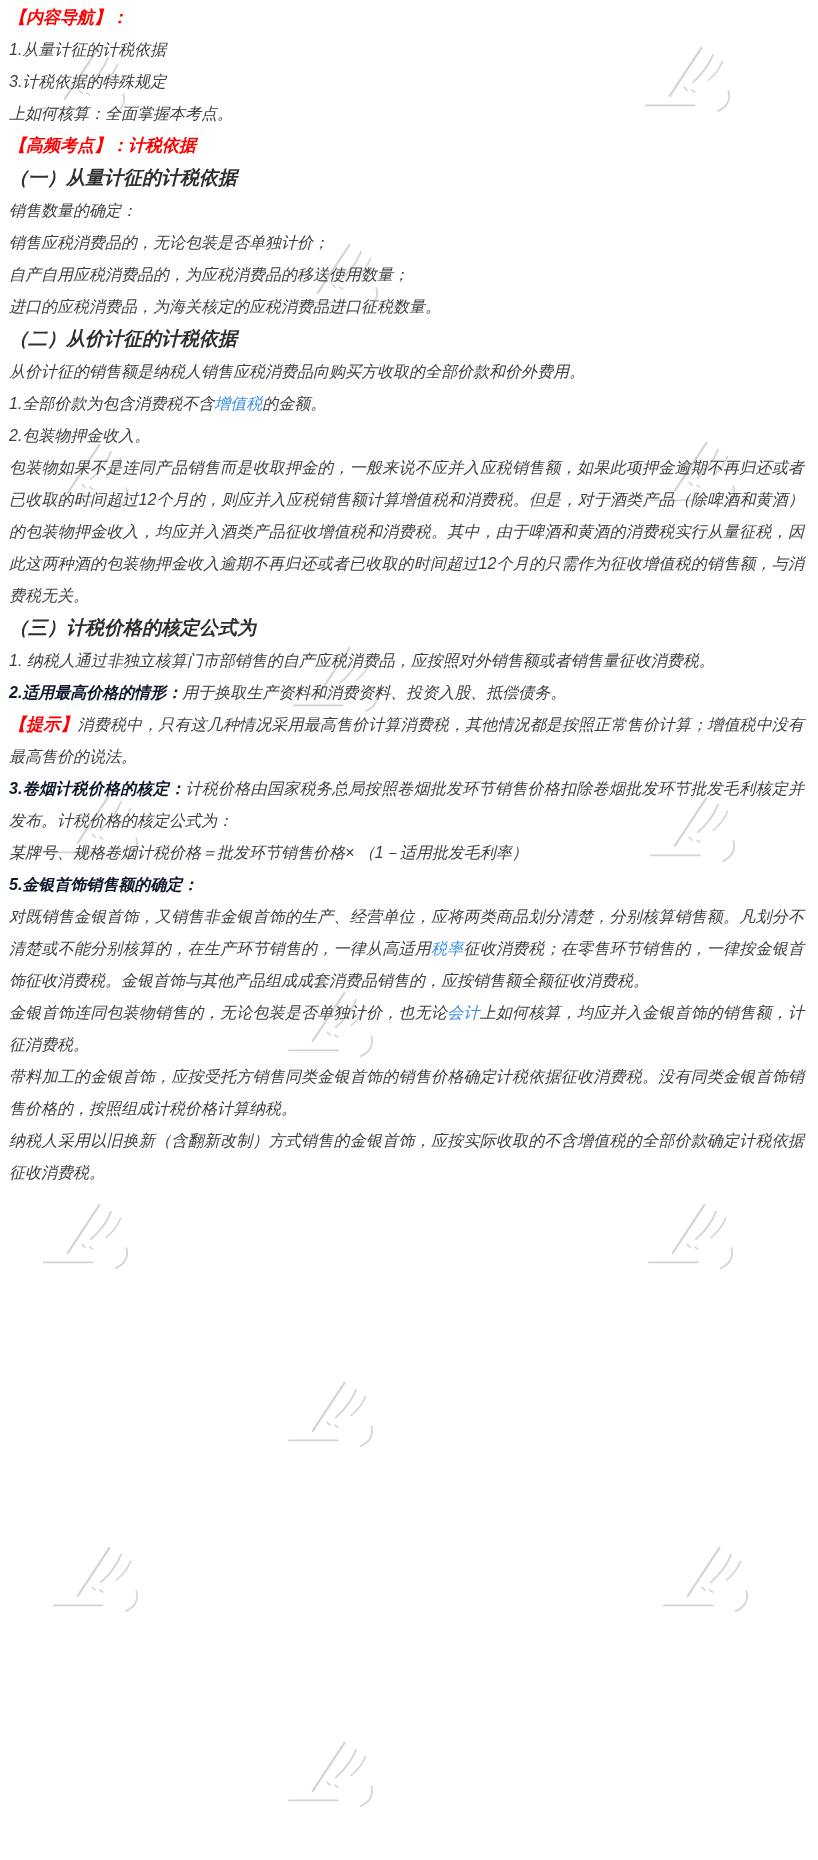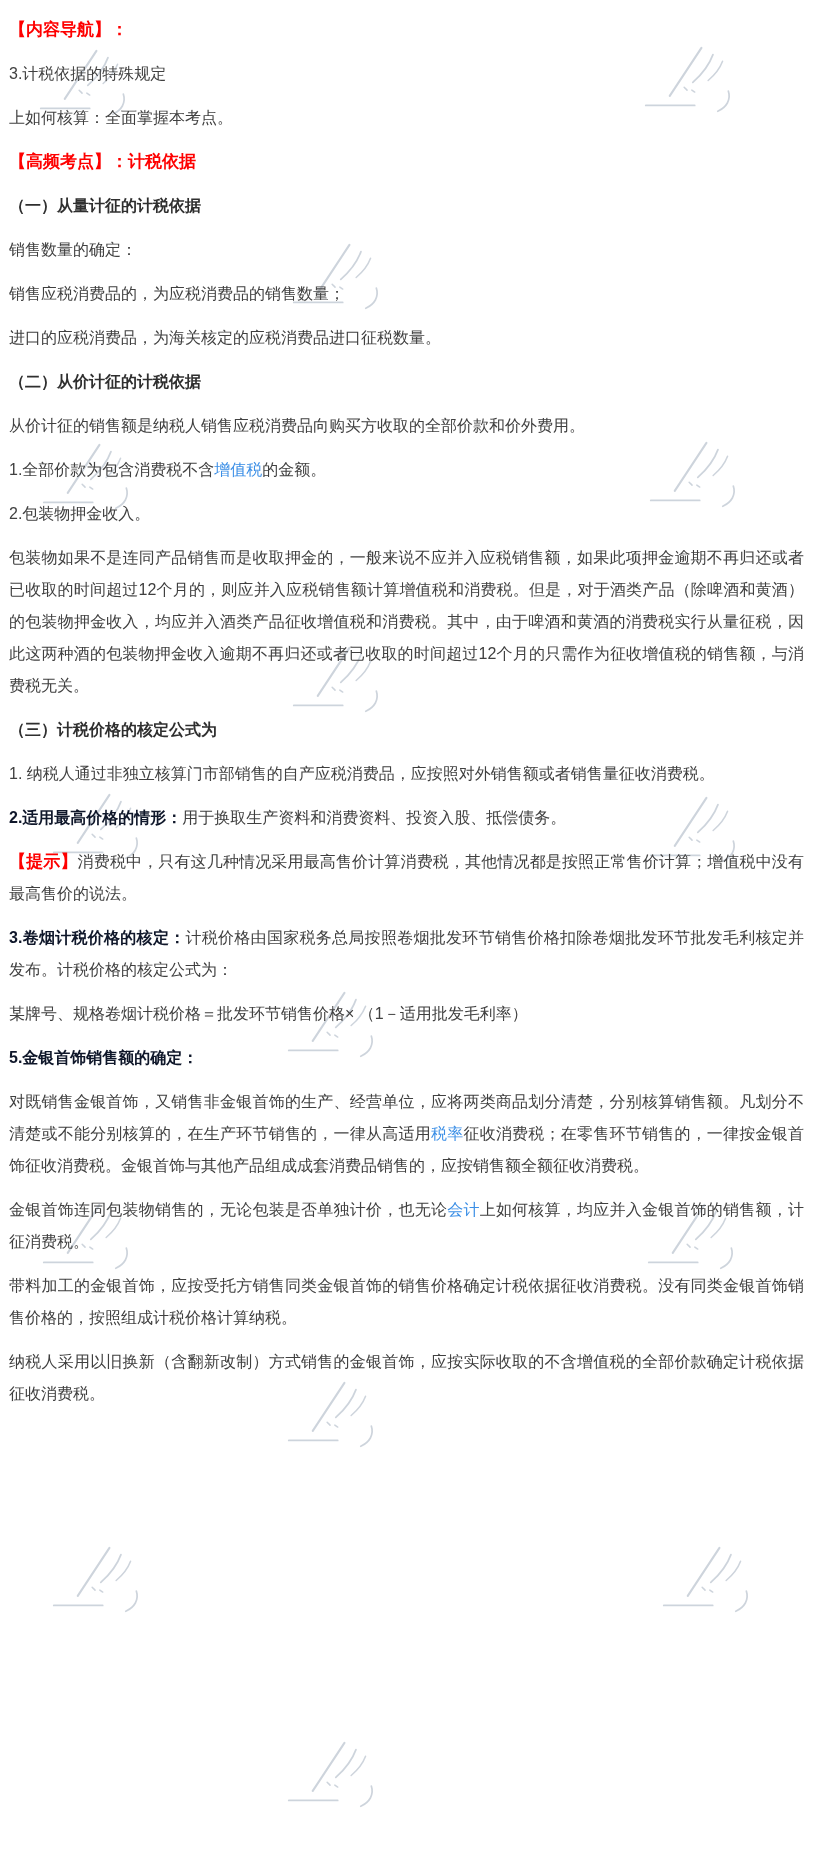--- a/index.html
+++ b/index.html
@@ -6,26 +6,26 @@
   body{
     width:818px;min-height:1860px;position:relative;overflow:hidden;
     font-family:"Liberation Sans","DejaVu Sans",sans-serif;
     font-size:16px;color:#404040;
   }
   #doc{
     position:relative;z-index:1;
     padding:2px 14px 10px 9px;
   }
   #doc p{
-    margin:12px 0;line-height:32px;
-    word-break:break-all;text-align:justify;
+    margin:0 0;line-height:32px;
+    word-break:break-all;text-align:justify;font-style:italic;
   }
   .s-normal{color:#404040;}
   .s-red{color:#fe0000;font-weight:700;font-size:17px;}
-  .s-bold{color:#2f2f2f;font-weight:700;font-size:16px;}
+  .s-bold{color:#2f2f2f;font-weight:700;font-size:19px;}
   .s-blueBold{color:#0f172a;font-weight:700;}
   .s-link{color:#3a8ee6;cursor:pointer;}
   #wm-layer{position:absolute;inset:0;z-index:0;pointer-events:none;}
   .wm{position:absolute;width:96px;height:72px;opacity:.62;}
   .wm svg{width:100%;height:100%;display:block;}
 </style>
 </head>
 <body>
 
 <div id="wm-layer">
@@ -190,26 +190,28 @@
         <path d="M86 17 C83 25 77 32 71 37" stroke-width="1.6"></path>
         <path d="M46 44 l3 3" stroke-width="1.6"></path>
         <path d="M54 47 l3 2" stroke-width="1.6"></path>
         <path d="M6 63 L57 63" stroke-width="1.8"></path>
         <path d="M92 48 C95 57 90 65 81 69" stroke-width="1.8"></path>
       </svg>
     </div>
   </div>
 <div id="doc">
     <p><span class="s-red">【内容导航】：</span></p>
+    <p><span class="s-normal">1.从量计征的计税依据</span></p>
     <p><span class="s-normal">3.计税依据的特殊规定</span></p>
     <p><span class="s-normal">上如何核算：全面掌握本考点。</span></p>
     <p><span class="s-red">【高频考点】：计税依据</span></p>
     <p><span class="s-bold">（一）从量计征的计税依据</span></p>
     <p><span class="s-normal">销售数量的确定：</span></p>
-    <p><span class="s-normal">销售应税消费品的，为应税消费品的销售数量；</span></p>
+    <p><span class="s-normal">销售应税消费品的，无论包装是否单独计价；</span></p>
+    <p><span class="s-normal">自产自用应税消费品的，为应税消费品的移送使用数量；</span></p>
     <p><span class="s-normal">进口的应税消费品，为海关核定的应税消费品进口征税数量。</span></p>
     <p><span class="s-bold">（二）从价计征的计税依据</span></p>
     <p><span class="s-normal">从价计征的销售额是纳税人销售应税消费品向购买方收取的全部价款和价外费用。</span></p>
     <p><span class="s-normal">1.全部价款为包含消费税不含</span><span class="s-link">增值税</span><span class="s-normal">的金额。</span></p>
     <p><span class="s-normal">2.包装物押金收入。</span></p>
     <p><span class="s-normal">包装物如果不是连同产品销售而是收取押金的，一般来说不应并入应税销售额，如果此项押金逾期不再归还或者已收取的时间超过12个月的，则应并入应税销售额计算增值税和消费税。但是，对于酒类产品（除啤酒和黄酒）的包装物押金收入，均应并入酒类产品征收增值税和消费税。其中，由于啤酒和黄酒的消费税实行从量征税，因此这两种酒的包装物押金收入逾期不再归还或者已收取的时间超过12个月的只需作为征收增值税的销售额，与消费税无关。</span></p>
     <p><span class="s-bold">（三）计税价格的核定公式为</span></p>
     <p><span class="s-normal">1. 纳税人通过非独立核算门市部销售的自产应税消费品，应按照对外销售额或者销售量征收消费税。</span></p>
     <p><span class="s-blueBold">2.适用最高价格的情形：</span><span class="s-normal">用于换取生产资料和消费资料、投资入股、抵偿债务。</span></p>
     <p><span class="s-red">【提示】</span><span class="s-normal">消费税中，只有这几种情况采用最高售价计算消费税，其他情况都是按照正常售价计算；增值税中没有最高售价的说法。</span></p>

